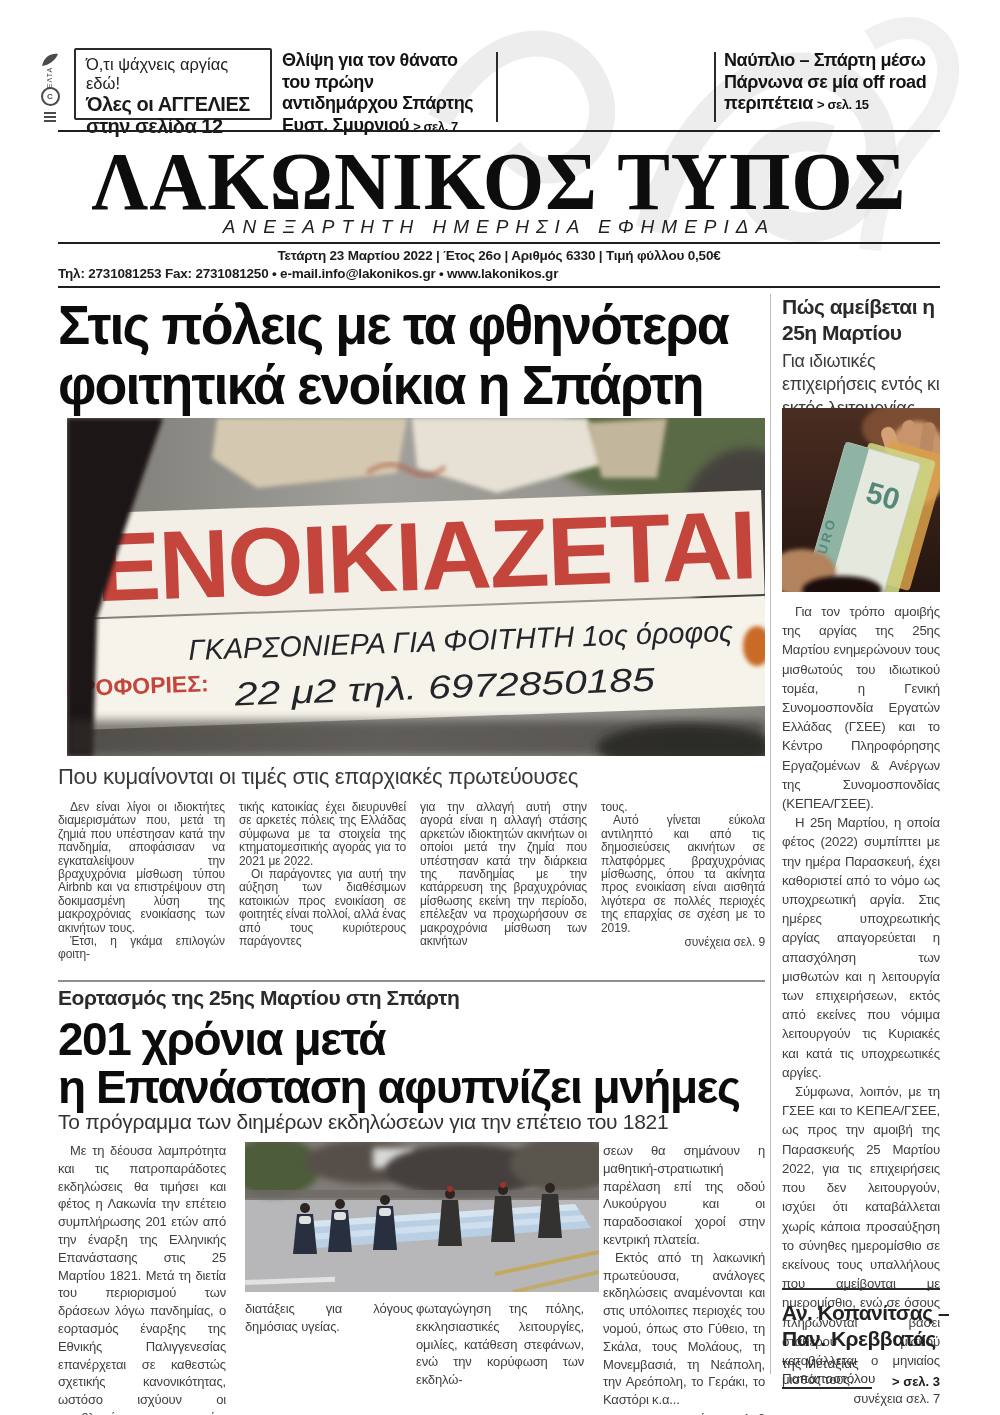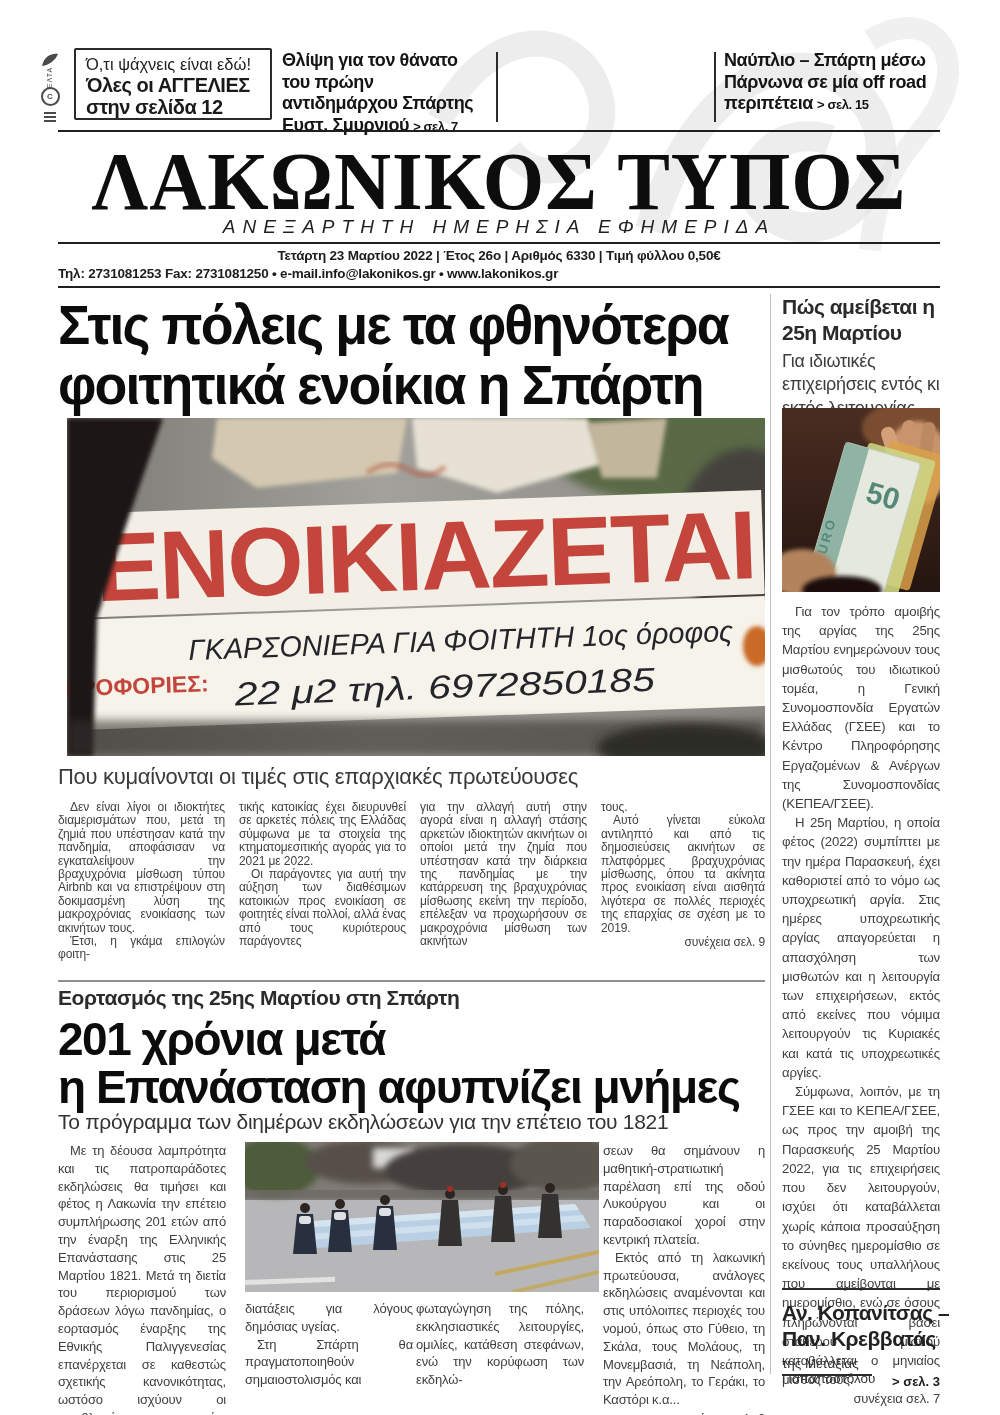--- a/index.html
+++ b/index.html
@@ -44,21 +44,21 @@
          text-align:justify;color:#3f3f3f;}
   
   .sb-h{left:782px;top:294px;width:158px;font-size:21px;font-weight:800;line-height:1.25;letter-spacing:-0.5px;color:#2a2a2a;}
   .sb-deck{left:782px;top:350px;width:158px;font-size:18px;line-height:1.3;color:#3c3c3c;letter-spacing:-0.3px;}
   .sb-body{left:782px;top:602px;width:158px;font-size:13.2px;line-height:19.2px;text-align:justify;color:#3f3f3f;letter-spacing:-0.15px;}
   .sb-body p{text-indent:13px;margin:0;}
   .sb-cont{text-align:right;font-size:13px;color:#3f3f3f;}
   .sb-rule{left:782px;top:1288px;width:158px;height:2px;background:#2a2a2a;}
   .sb-teaser-title{left:782px;top:1300px;width:170px;font-size:21px;font-weight:800;line-height:1.25;letter-spacing:-0.5px;color:#222;}
   .sb-byline{left:782px;top:1356px;width:170px;font-size:13.5px;color:#333;}
-  .sb-ref{left:782px;top:1374px;width:158px;display:flex;align-items:flex-start;gap:20px;}
+  .sb-ref{left:782px;top:1374px;width:158px;display:flex;align-items:flex-end;gap:20px;}
   .sb-ref .ln{flex:1;height:2px;background:#2a2a2a;}
   .sb-ref .tx{font-size:13px;font-weight:bold;color:#1a1a1a;white-space:nowrap;}
   .vsep{left:770px;top:294px;width:1px;height:1080px;background:#bdbdbd;}
   
   .photo{overflow:hidden;}
   svg text{font-family:"Liberation Sans","DejaVu Sans",sans-serif;}
   .wm{pointer-events:none;}
 </style>
 </head>
 <body>
@@ -78,21 +78,21 @@
     <span class="vtxt">ΕΛΤΑ</span>
     <span class="ring">C</span>
     <span class="bars">
         <i></i>
         <i></i>
         <i></i>
       </span>
   </div>
 
   <div class="abs clsbox">
-    <div class="l1">Ό,τι ψάχνεις είναι εδώ!</div>
+    <div class="l1">Ό,τι ψάχνεις αργίας εδώ!</div>
     <div class="l2">Όλες οι ΑΓΓΕΛΙΕΣ</div>
     <div class="l3">στην σελίδα 12</div>
   </div>
 
   <div class="abs teaser" style="left:282px;width:206px;">
     <span>Θλίψη για τον θάνατο του πρώην αντιδημάρχου Σπάρτης Ευστ. Σμυρνιού</span><span class="ref">&gt; σελ. 7</span>
   </div>
   <div class="abs vline" style="left:496px;"></div>
   <div class="abs vline" style="left:714px;"></div>
   <div class="abs teaser" style="left:724px;width:214px;">
@@ -223,21 +223,20 @@
         <rect x="134" y="66" width="12" height="8" rx="3"></rect>
       </g>
       <path d="M250,132 L354,110" stroke="#c9a43a" stroke-width="4" opacity="0.7"></path>
       <path d="M268,150 L354,130" stroke="#c9a43a" stroke-width="4" opacity="0.6"></path>
       <rect x="0" y="138" width="90" height="5" fill="#e2e2e0" transform="rotate(-2 0 138)"></rect>
     </svg>
   </div>
 
   <div class="abs s2col" style="left:245px;top:1300px;">
     <p class="ni">διατάξεις για λόγους δημόσιας υγείας.</p>
-    <p>Στη Σπάρτη θα πραγματοποιηθούν σημαιοστολισμός και</p>
   </div>
   <div class="abs s2col" style="left:416px;top:1300px;">
     <p class="ni">φωταγώγηση της πόλης, εκκλησιαστικές λειτουργίες, ομιλίες, κατάθεση στεφάνων, ενώ την κορύφωση των εκδηλώ-</p>
   </div>
   <div class="abs s2col" style="left:603px;width:162px;">
     <p class="ni">σεων θα σημάνουν η μαθητική-στρατιωτική παρέλαση επί της οδού Λυκούργου και οι παραδοσιακοί χοροί στην κεντρική πλατεία.</p>
     <p>Εκτός από τη λακωνική πρωτεύουσα, ανάλογες εκδηλώσεις αναμένονται και στις υπόλοιπες περιοχές του νομού, όπως στο Γύθειο, τη Σκάλα, τους Μολάους, τη Μονεμβασιά, τη Νεάπολη, την Αρεόπολη, το Γεράκι, το Καστόρι κ.α...</p>
     <div class="cont" style="font-size:13px;">συνέχεια σελ. 9</div>
   </div>
 

